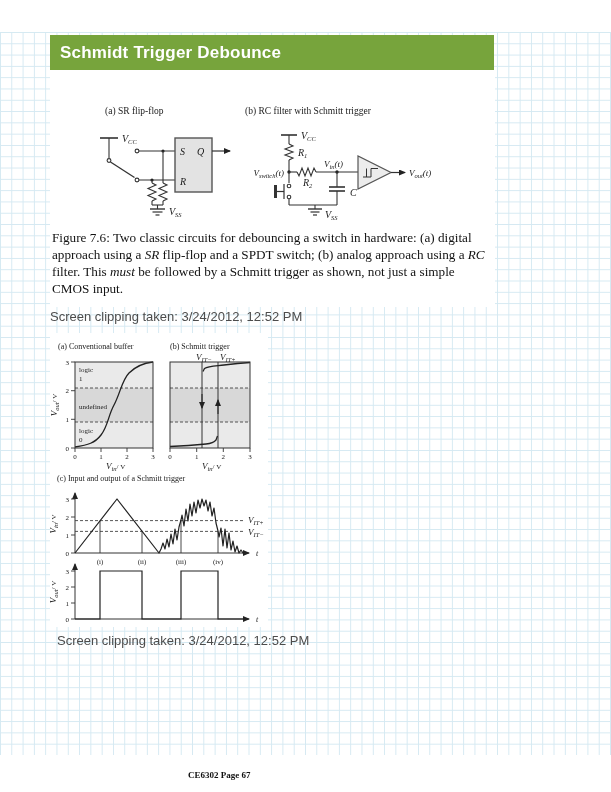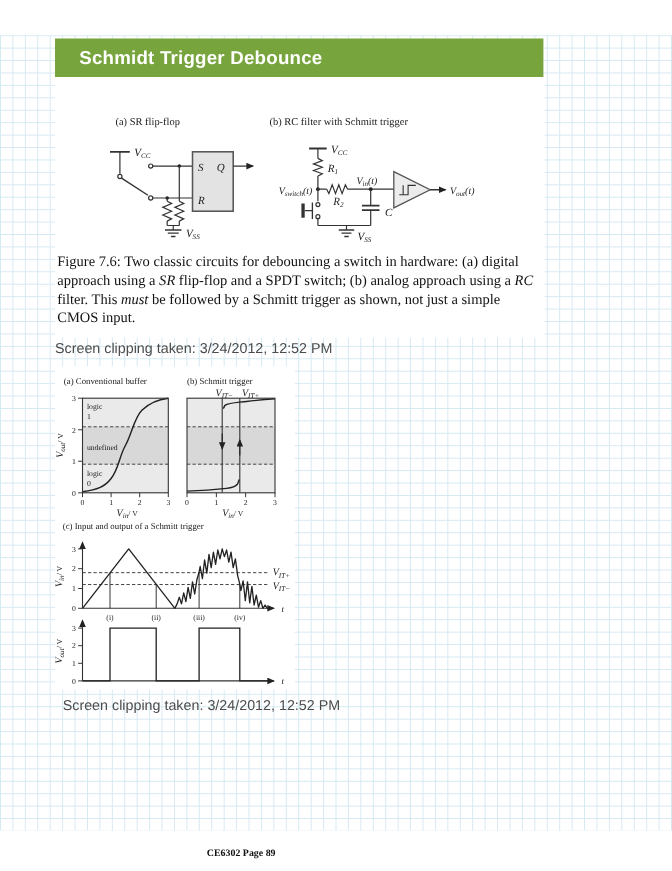--- a/index.html
+++ b/index.html
@@ -10,21 +10,21 @@
   .gridpaper{
     position:absolute;left:0;top:32px;width:611px;height:723px;
     background-image:
       linear-gradient(to right,#d5e9f2 1px,transparent 1px),
       linear-gradient(to bottom,#d5e9f2 1px,transparent 1px);
     background-size:11.3px 11.3px;
   }
   .titlebar{
     position:absolute;left:50px;top:35px;width:444px;height:35px;
     background:#77a43c;color:#ffffff;font-weight:bold;font-size:17px;
-    line-height:35px;padding-left:22px;box-sizing:border-box;
+    line-height:35px;padding-left:10px;box-sizing:border-box;
     font-family:"Liberation Sans",sans-serif;letter-spacing:.2px;
   }
   .clipblock1{position:absolute;left:50px;top:70px;width:445px;height:237px;background:#ffffff;}
   .clipblock2{position:absolute;left:50px;top:333px;width:218px;height:294px;background:#ffffff;}
   .figsvg{position:absolute;}
   .caption{
     position:absolute;left:52px;top:230px;width:438px;
     font-family:"Liberation Serif",serif;font-size:13.2px;font-weight:400;
     color:#121212;line-height:1.28;
   }
@@ -330,13 +330,13 @@
     <text transform="rotate(-90 56 592)" x="56" y="592" text-anchor="middle">
       <tspan class="var">V</tspan><tspan class="sub" dy="2">out</tspan><tspan class="tick" dy="-2">/ V</tspan>
     </text>
     <path d="M75,619 L100,619 L100,571 L142,571 L142,619 L181,619 L181,571 L218,571 L218,619 L245,619" fill="none" stroke="#222" stroke-width="1.2"></path>
     <text x="256" y="622" class="tlab">t</text>
   </g>
 </svg>
 
 <div class="cliptext" style="left:57px;top:633px;">Screen clipping taken: 3/24/2012, 12:52 PM</div>
 
-<div class="footer">CE6302 Page 89</div>
+<div class="footer">CE6302 Page 67</div>
 
 </body></html>

